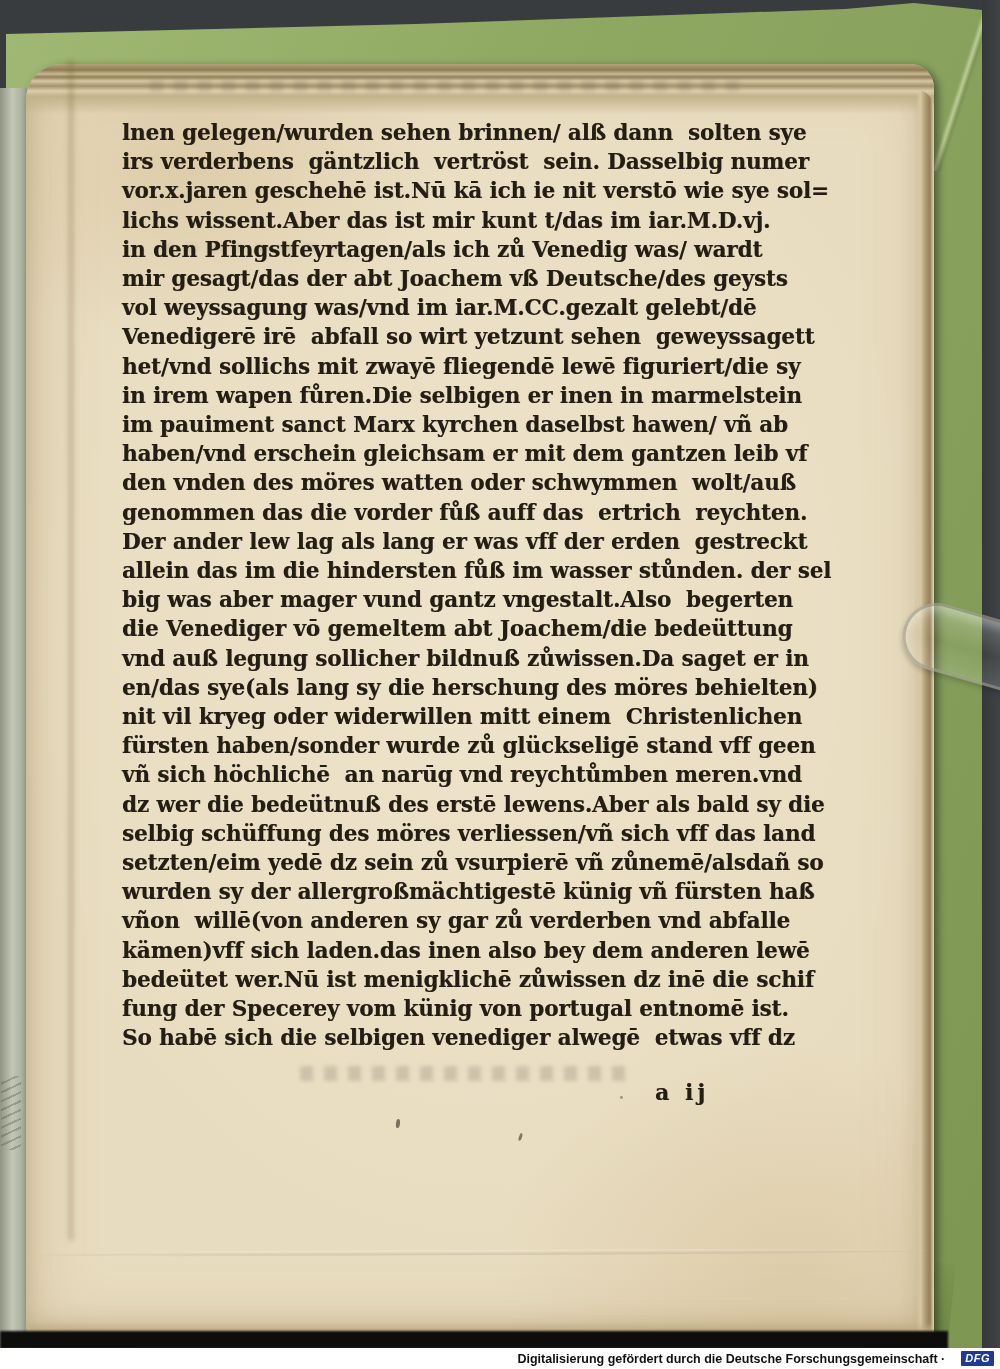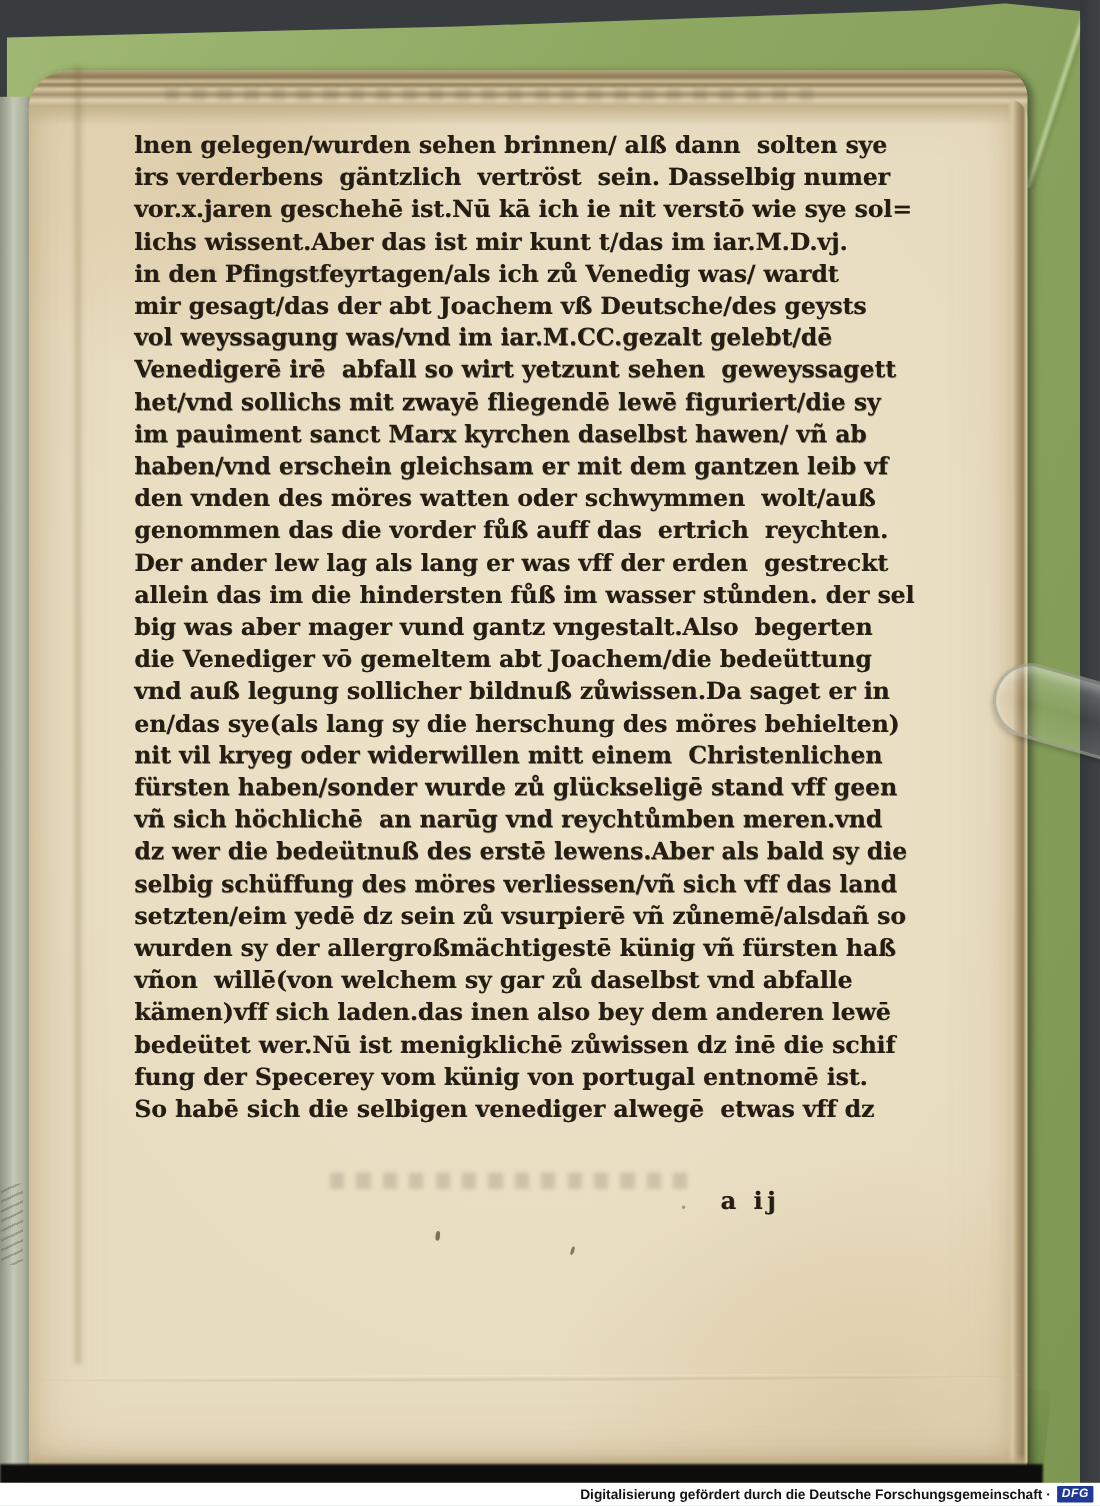--- a/index.html
+++ b/index.html
@@ -128,21 +128,21 @@
   
   .right-dark{
     position:absolute;right:0;top:0;width:18px;height:1348px;
     background:linear-gradient(90deg,#34383a,#3f4346);
   }
   
   .footer{
     position:absolute;left:0;bottom:0;width:1000px;height:21px;
     background:var(--footer-white,#ffffff);
     display:flex;align-items:center;justify-content:flex-end;
-    gap:6px;padding-right:6px;box-sizing:border-box;
+    gap:16px;padding-right:6px;box-sizing:border-box;
   }
   .credit{
     font-family:"Liberation Sans",sans-serif;font-weight:700;
     font-size:12.5px;color:#121212;letter-spacing:0;
   }
   .dfg-logo{
     background:var(--dfg-blue,#1e3a96);
     color:#fff;font-family:"Liberation Sans",sans-serif;
     font-weight:700;font-style:italic;font-size:11px;
     padding:1px 4px 2px 4px;border-radius:1px;line-height:12px;
@@ -175,38 +175,39 @@
   <div class="textblock">
       <div class="text-line">lnen gelegen/wurden sehen brinnen/ alß dann  solten sye</div>
       <div class="text-line">irs verderbens  gäntzlich  vertröst  sein. Dasselbig numer</div>
       <div class="text-line">vor.x.jaren geschehē ist.Nū kā ich ie nit verstō wie sye sol=</div>
       <div class="text-line">lichs wissent.Aber das ist mir kunt t/das im iar.M.D.vj.</div>
       <div class="text-line">in den Pfingstfeyrtagen/als ich zů Venedig was/ wardt</div>
       <div class="text-line">mir gesagt/das der abt Joachem vß Deutsche/des geysts</div>
       <div class="text-line">vol weyssagung was/vnd im iar.M.CC.gezalt gelebt/dē</div>
       <div class="text-line">Venedigerē irē  abfall so wirt yetzunt sehen  geweyssagett</div>
       <div class="text-line">het/vnd sollichs mit zwayē fliegendē lewē figuriert/die sy</div>
+      <div class="text-line">in irem wapen fůren.Die selbigen er inen in marmelstein</div>
       <div class="text-line">im pauiment sanct Marx kyrchen daselbst hawen/ vñ ab</div>
       <div class="text-line">haben/vnd erschein gleichsam er mit dem gantzen leib vf</div>
       <div class="text-line">den vnden des möres watten oder schwymmen  wolt/auß</div>
       <div class="text-line">genommen das die vorder fůß auff das  ertrich  reychten.</div>
       <div class="text-line">Der ander lew lag als lang er was vff der erden  gestreckt</div>
       <div class="text-line">allein das im die hindersten fůß im wasser stůnden. der sel</div>
       <div class="text-line">big was aber mager vund gantz vngestalt.Also  begerten</div>
       <div class="text-line">die Venediger vō gemeltem abt Joachem/die bedeüttung</div>
       <div class="text-line">vnd auß legung sollicher bildnuß zůwissen.Da saget er in</div>
       <div class="text-line">en/das sye(als lang sy die herschung des möres behielten)</div>
       <div class="text-line">nit vil kryeg oder widerwillen mitt einem  Christenlichen</div>
       <div class="text-line">fürsten haben/sonder wurde zů glückseligē stand vff geen</div>
       <div class="text-line">vñ sich höchlichē  an narūg vnd reychtůmben meren.vnd</div>
       <div class="text-line">dz wer die bedeütnuß des erstē lewens.Aber als bald sy die</div>
       <div class="text-line">selbig schüffung des möres verliessen/vñ sich vff das land</div>
       <div class="text-line">setzten/eim yedē dz sein zů vsurpierē vñ zůnemē/alsdañ so</div>
       <div class="text-line">wurden sy der allergroßmächtigestē künig vñ fürsten haß</div>
-      <div class="text-line">vñon  willē(von welchem sy gar zů daselbst vnd abfalle</div>
+      <div class="text-line">vñon  willē(von anderen sy gar zů verderben vnd abfalle</div>
       <div class="text-line">kämen)vff sich laden.das inen also bey dem anderen lewē</div>
       <div class="text-line">bedeütet wer.Nū ist menigklichē zůwissen dz inē die schif</div>
       <div class="text-line">fung der Specerey vom künig von portugal entnomē ist.</div>
       <div class="text-line">So habē sich die selbigen venediger alwegē  etwas vff dz</div>
     </div>
 
   <div class="signature">a ij</div>
 
   <div class="speck s1"></div>
   <div class="speck s2"></div>

